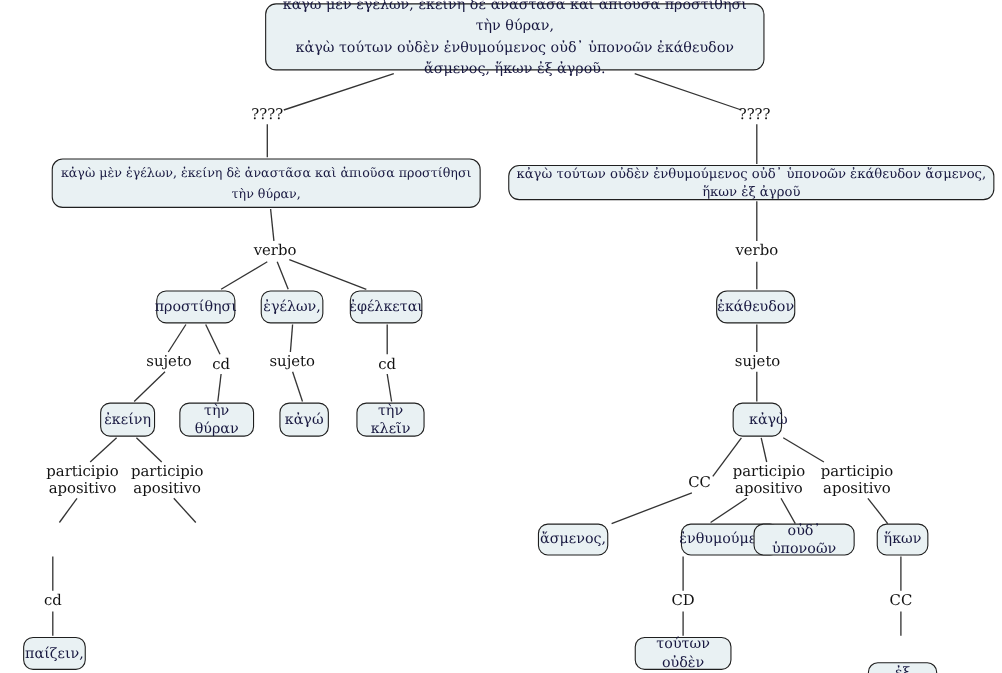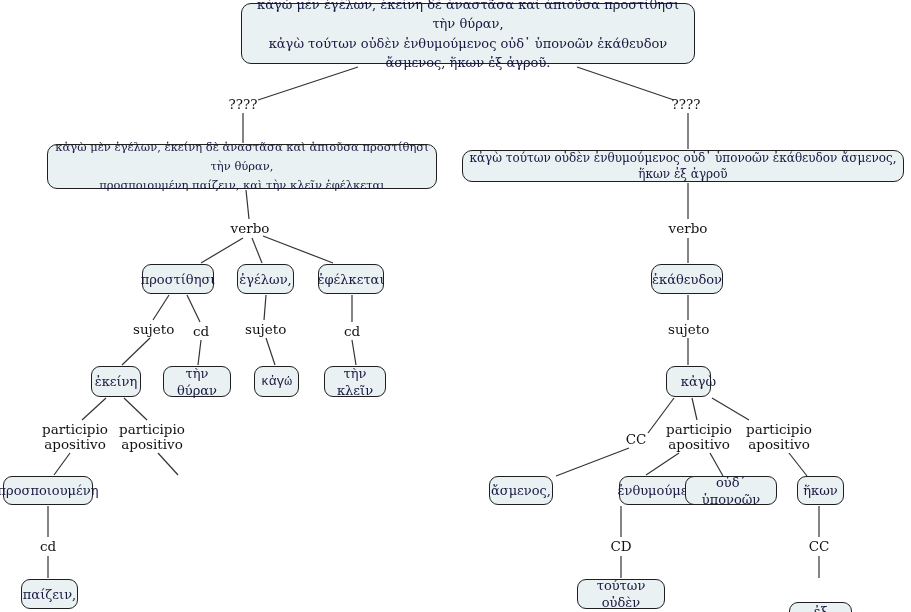--- a/index.html
+++ b/index.html
@@ -82,52 +82,50 @@
   <div class="node big" style="left:241px;top:3px;width:454px;height:61px;">
     <span>κἀγὼ μὲν ἐγέλων, ἐκείνη δὲ ἀναστᾶσα καὶ ἀπιοῦσα προστίθησι τὴν θύραν,</span>
     <span>κἀγὼ τούτων οὐδὲν ἐνθυμούμενος οὐδ᾽ ὑπονοῶν ἐκάθευδον ἄσμενος, ἥκων ἐξ ἀγροῦ.</span>
   </div>
 
   <div class="lbl" style="left:223px;top:97px;width:40px;">????</div>
   <div class="lbl" style="left:666px;top:97px;width:40px;">????</div>
 
   <div class="node clause" style="left:47px;top:144px;width:390px;height:45px;">
     <span>κἀγὼ μὲν ἐγέλων, ἐκείνη δὲ ἀναστᾶσα καὶ ἀπιοῦσα προστίθησι τὴν θύραν,</span>
-    <span>προσποιουμένη παίζειν, καὶ τὴν κλεῖν ἐφέλκεται</span>
   </div>
   <div class="node clause-r" style="left:462px;top:150px;width:442px;height:32px;">
     <span>κἀγὼ τούτων οὐδὲν ἐνθυμούμενος οὐδ᾽ ὑπονοῶν ἐκάθευδον ἄσμενος, ἥκων ἐξ ἀγροῦ</span>
   </div>
 
   <div class="lbl" style="left:225px;top:221px;width:50px;">verbo</div>
 
   <div class="node" style="left:142px;top:264px;width:72px;height:30px;">προστίθησι</div>
   <div class="node" style="left:237px;top:264px;width:57px;height:30px;">ἐγέλων,</div>
   <div class="node" style="left:318px;top:264px;width:66px;height:30px;">ἐφέλκεται</div>
 
   <div class="lbl" style="left:133px;top:322px;width:40px;">sujeto</div>
   <div class="lbl" style="left:188px;top:324px;width:26px;">cd</div>
   <div class="lbl" style="left:245px;top:322px;width:40px;">sujeto</div>
   <div class="lbl" style="left:339px;top:324px;width:26px;">cd</div>
 
   <div class="node" style="left:91px;top:366px;width:50px;height:31px;">ἐκείνη</div>
   <div class="node" style="left:163px;top:366px;width:68px;height:31px;">τὴν θύραν</div>
-  <div class="node" style="left:254px;top:366px;width:45px;height:31px;font-family:Liberation Mono, monospace;">κἀγώ</div>
+  <div class="node" style="left:254px;top:366px;width:45px;height:31px;">κἀγώ</div>
   <div class="node" style="left:324px;top:366px;width:62px;height:31px;">τὴν κλεῖν</div>
 
   <div class="lbl" style="left:42px;top:422px;width:66px;">
     <span>participio</span>
     <span>apositivo</span>
   </div>
   <div class="lbl" style="left:119px;top:422px;width:66px;">
     <span>participio</span>
     <span>apositivo</span>
   </div>
 
-  <div class="node" style="left:3px;top:476px;width:90px;height:29px;">προσποιουμένη</div>
 
   <div class="lbl" style="left:35px;top:539px;width:26px;">cd</div>
   <div class="node" style="left:21px;top:579px;width:57px;height:30px;">παίζειν,</div>
 
   <div class="lbl" style="left:663px;top:221px;width:50px;">verbo</div>
 
   <div class="node" style="left:651px;top:264px;width:72px;height:30px;border-radius:10px;">ἐκάθευδον</div>
 
   <div class="lbl" style="left:668px;top:322px;width:40px;">sujeto</div>
 

